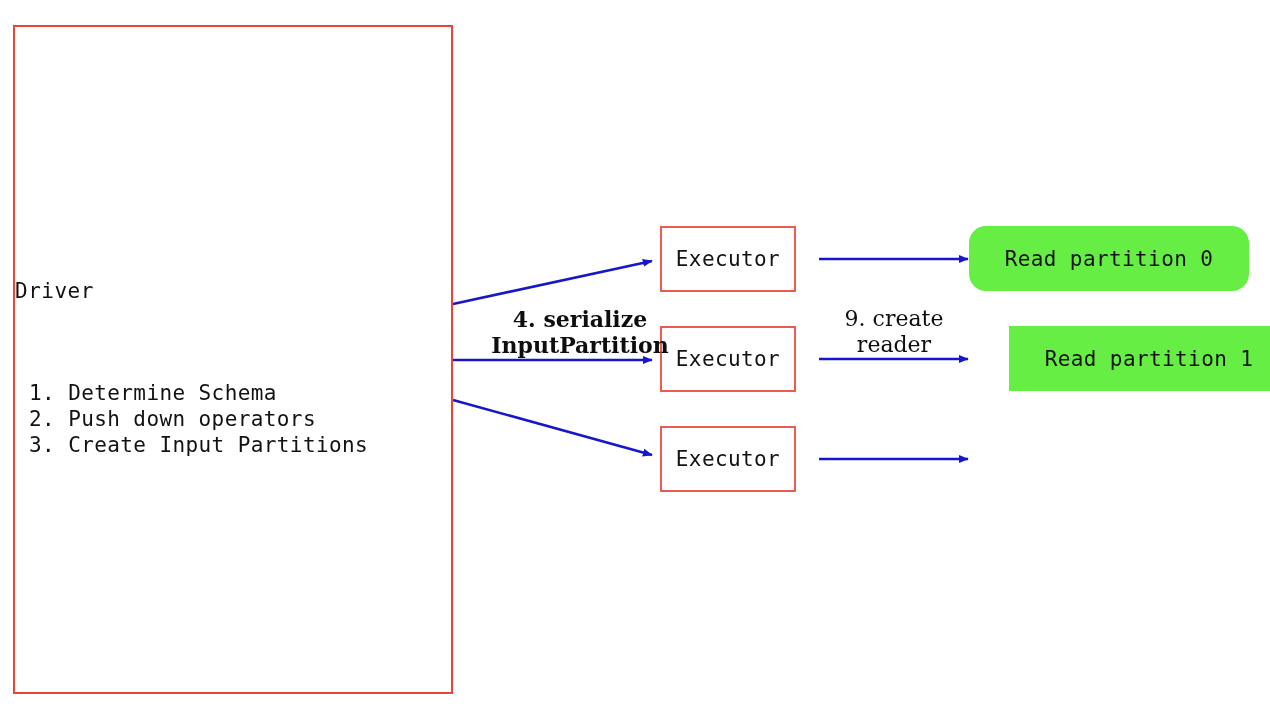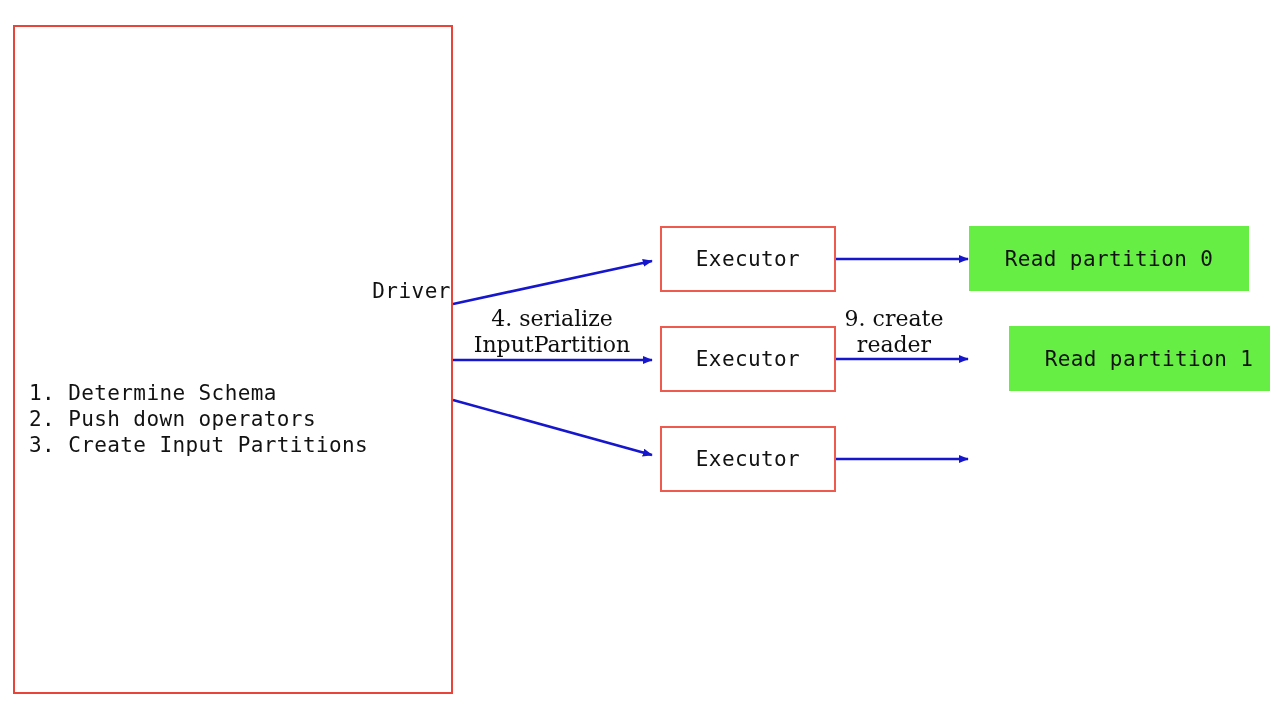--- a/index.html
+++ b/index.html
@@ -37,40 +37,40 @@
     height: 669px;
     border: 2px solid #e8443a;
     background: #ffffff;
     display: block;
   }
   .driver-title {
     position: absolute;
     left: 0;
     top: 252px;
     width: 436px;
-    text-align: right;
+    text-align: left;
     font-family: "DejaVu Sans Mono", "Liberation Mono", monospace;
     font-size: 21px;
     color: #121212;
     letter-spacing: 0.5px;
     white-space: pre;
   }
   .driver-list {
     position: absolute;
     left: 14px;
     top: 353px;
     font-family: "DejaVu Sans Mono", "Liberation Mono", monospace;
     font-size: 21px;
     line-height: 26px;
     color: #121212;
     letter-spacing: 0.4px;
     white-space: pre;
   }
   .exec-box {
-    width: 176px;
+    width: 136px;
     height: 66px;
     border: 2px solid #ef5a4e;
     background: #ffffff;
     font-family: "DejaVu Sans Mono", "Liberation Mono", monospace;
     font-size: 21px;
     color: #121212;
     letter-spacing: 0.4px;
     white-space: pre;
   }
   .part-box {
@@ -87,23 +87,24 @@
   .edge-label {
     position: absolute;
     font-family: "DejaVu Serif", "Liberation Serif", serif;
     font-size: 22px;
     line-height: 26px;
     color: #0e0e0e;
     text-align: center;
     white-space: pre;
   }
   .label-serialize {
-    left: 452px;
+    left: 480px;
     top: 306px;
     width: 200px;
+    font-weight: bold;
   }
   .label-create {
     left: 824px;
     top: 306px;
     width: 140px;
   }
 </style>
 </head>
 <body>
 
@@ -147,21 +148,21 @@
   <div class="box exec-box" style="left:660px; top:226px;">
     <span>Executor</span>
   </div>
   <div class="box exec-box" style="left:660px; top:326px;">
     <span>Executor</span>
   </div>
   <div class="box exec-box" style="left:660px; top:426px;">
     <span>Executor</span>
   </div>
 
-  <div class="box part-box" style="left:969px; top:226px;">
+  <div class="box part-box" style="left:969px; top:226px;border-radius:17px;">
     <span>Read partition 0</span>
   </div>
   <div class="box part-box" style="left:969px; top:326px;margin-left:40px;">
     <span>Read partition 1</span>
   </div>
 
   <div class="edge-label label-serialize">4. serialize
 InputPartition</div>
   <div class="edge-label label-create">9. create
 reader</div>

